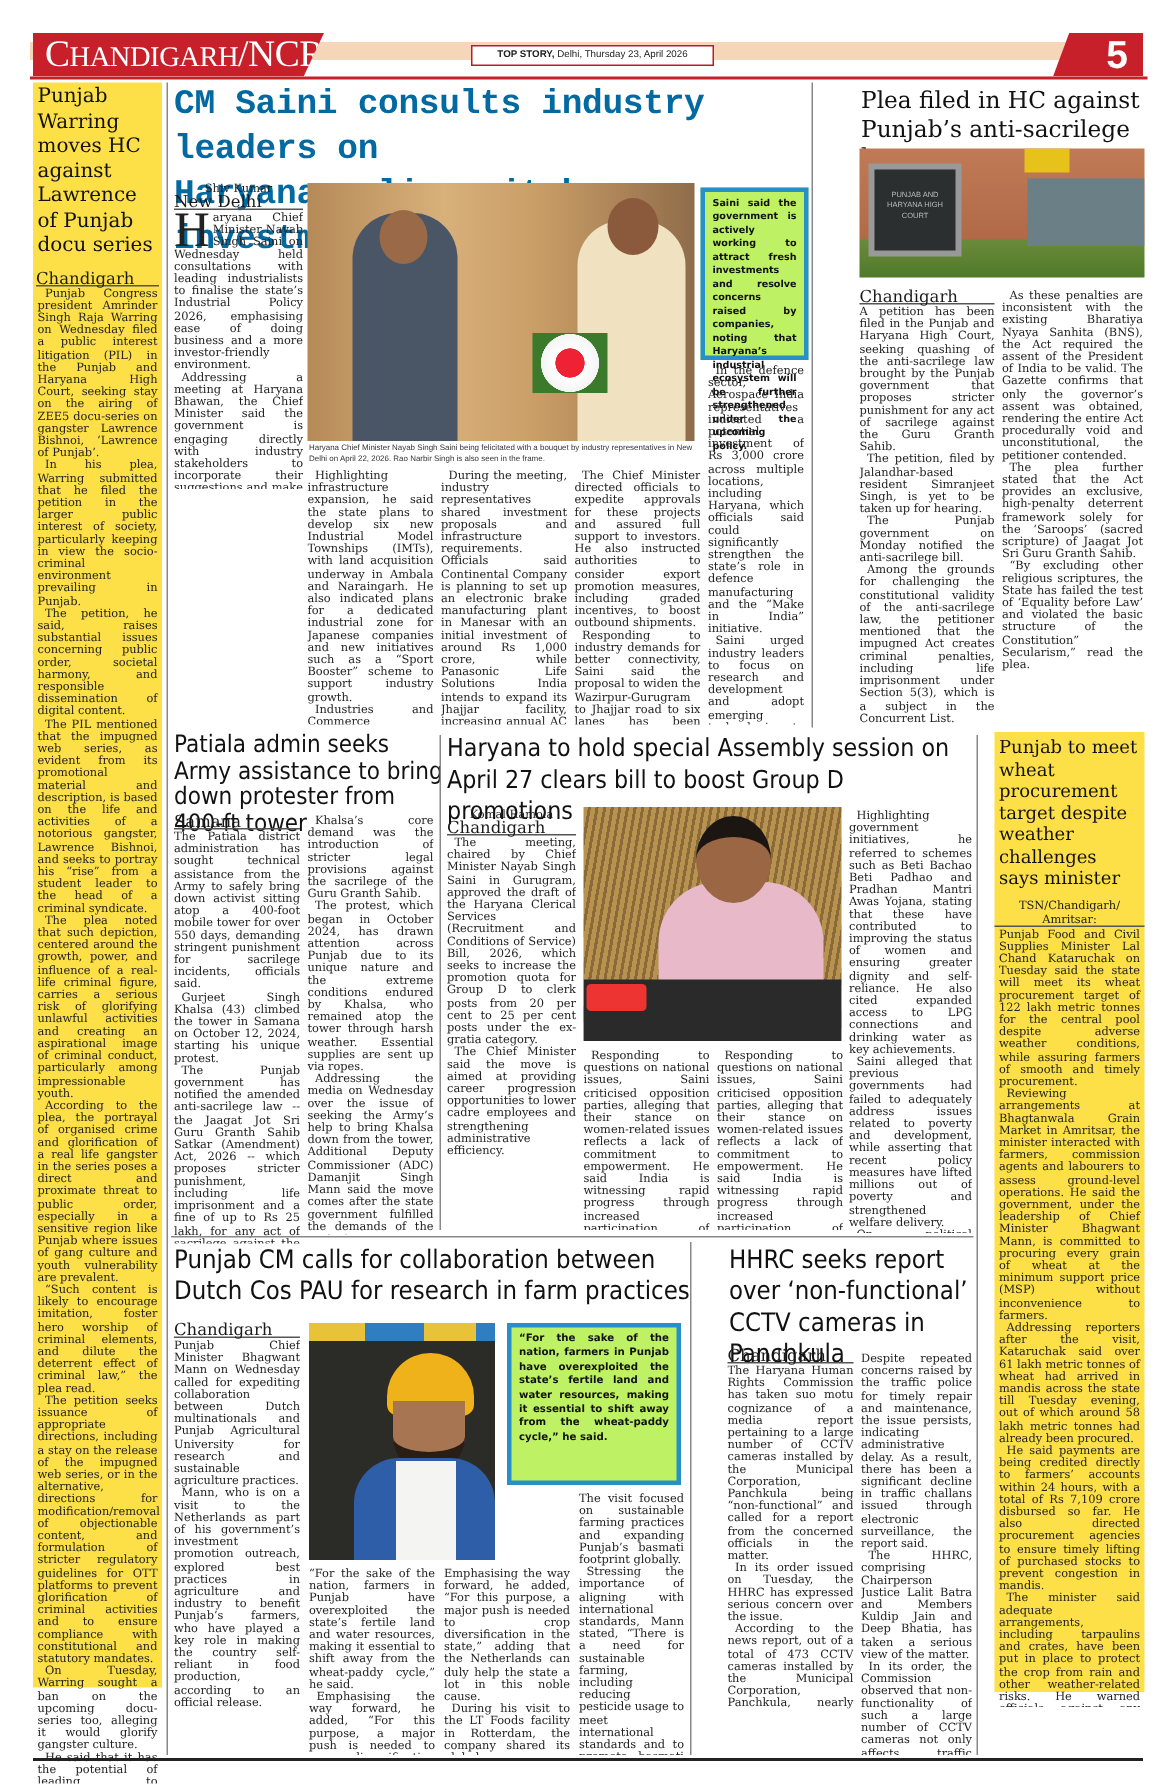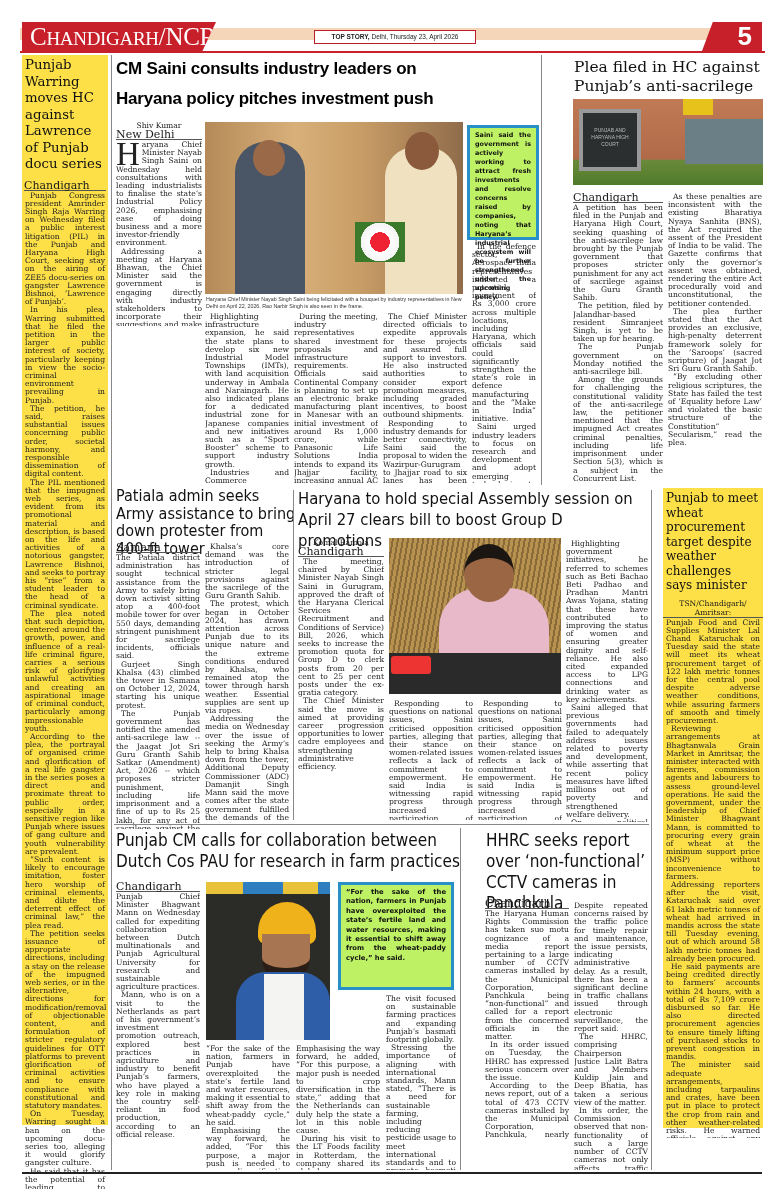--- a/index.html
+++ b/index.html
@@ -13,21 +13,21 @@
 .mast-mid b{font-weight:bold}
 .mast-page{position:absolute;left:702px;top:22px;width:60px;height:29px;background:#c8202a;color:#fff;font-family:"Liberation Sans",sans-serif;font-weight:bold;font-size:26px;line-height:29px;text-align:right;padding-right:10px;clip-path:polygon(18% 0,100% 0,100% 100%,0 100%)}
 
 .pink{background:#fde047}
 .col-text{font-size:7.6px;line-height:8.2px;text-align:justify;hyphens:auto;color:#222}
 .col-text p{text-indent:5px}
 .dateline{font-size:11px;text-align:left;border-bottom:0.8px solid #555;margin:0 0 1px;line-height:9px}
 .byline{font-size:7.6px;text-align:center;line-height:9px}
 .vrule{position:absolute;width:1px;background:#888}
 .h-side{font-family:"DejaVu Serif",serif;font-size:13.3px;line-height:16.5px;color:#111;font-weight:normal}
-.h-main{font-family:Liberation Sans, sans-serif;font-weight:bold;font-size:17px;line-height:30px;color:#000000;letter-spacing:-.2px}
+.h-main{font-family:Liberation Mono, monospace;font-weight:bold;font-size:23px;line-height:30px;color:#0369a1;letter-spacing:-.2px}
 .h-sans{font-family:"DejaVu Sans Condensed","DejaVu Sans",sans-serif;font-size:17.5px;line-height:21px;color:#111}
 .h-serifL{font-family:"DejaVu Serif",serif;font-size:15.5px;line-height:19px;color:#111}
 .photo{position:absolute;overflow:hidden}
 .caption{position:absolute;font-size:5.3px;line-height:7px;color:#333;font-family:"Liberation Sans",sans-serif}
 .quote{position:absolute;border:3px solid #2790c9;background:#bef264;padding:3px 5px;font-family:"DejaVu Sans",sans-serif;font-weight:bold;font-size:7.3px;line-height:10px;text-align:justify;color:#111}
 .dropcap{float:left;font-family:"Liberation Serif",serif;font-size:33px;line-height:26px;margin:0 2px -2px 0}
 .bottom-rule{position:absolute;left:22px;top:1172px;width:740px;height:2px;background:#222}
 </style>
 </head>
 <body>

